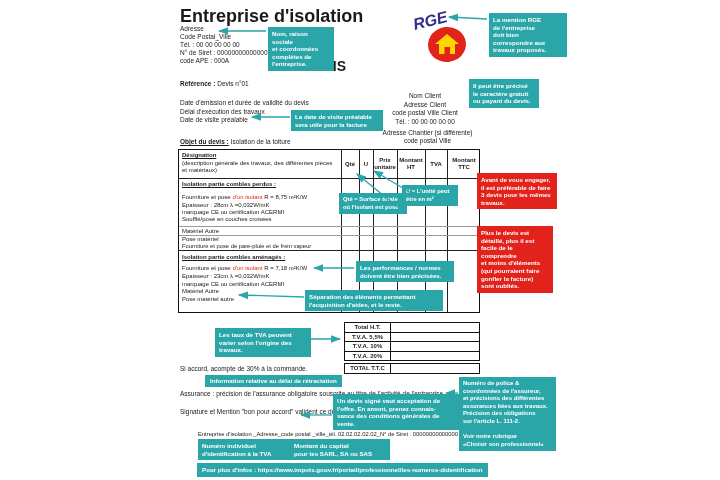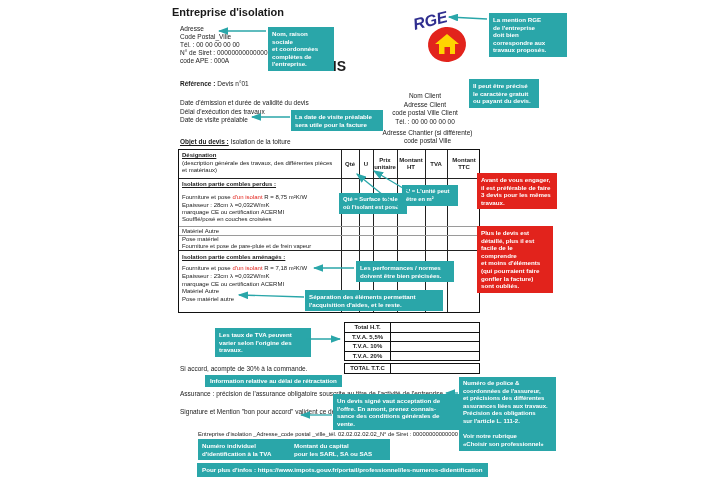--- a/index.html
+++ b/index.html
@@ -37,21 +37,21 @@
           box-sizing:border-box;display:flex;z-index:2;}
   .ttclabel{width:46px;border-right:1px solid #111;font-size:6px;font-weight:bold;
             text-align:center;line-height:9px;box-sizing:border-box;}
   .arrows{position:absolute;left:0;top:0;width:720px;height:480px;pointer-events:none;z-index:7;}
 </style>
 </head>
 <body>
 
 <div class="canvas">
 
-  <div class="abs bold" style="left:172px;top:6px;font-size:11px;text-align:center;">Entreprise d'isolation</div>
+  <div class="abs bold" style="left:180px;top:6px;font-size:18px;text-align:center;">Entreprise d'isolation</div>
   <div class="abs doc" style="left:180px;top:25px;line-height:8px;">
     <div>Adresse</div>
     <div>Code Postal_Ville</div>
     <div>Tél. : 00 00 00 00 00</div>
     <div>N° de Siret : 00000000000000</div>
     <div>code APE : 000A</div>
   </div>
 
   <div class="abs" style="left:410px;top:10px;width:64px;height:56px;z-index:3;">
     <div class="abs" style="left:18px;top:17px;width:38px;height:35px;background:#E2231C;border-radius:50%;transform:rotate(-6deg);"></div>

